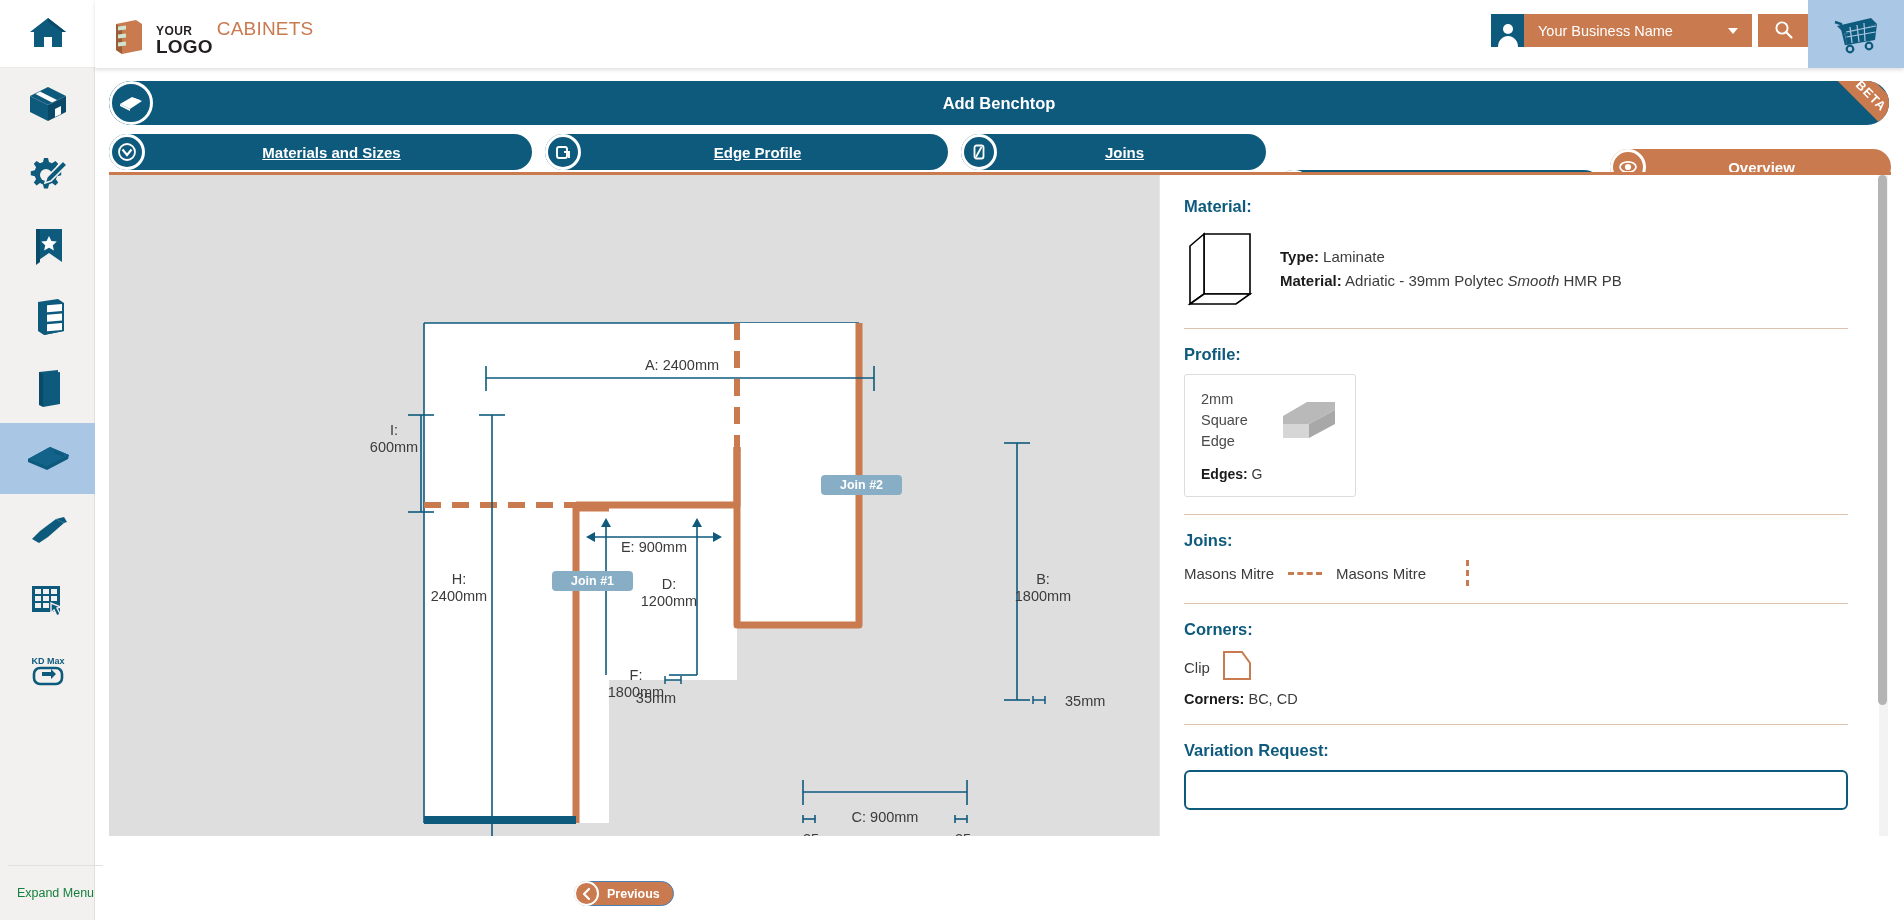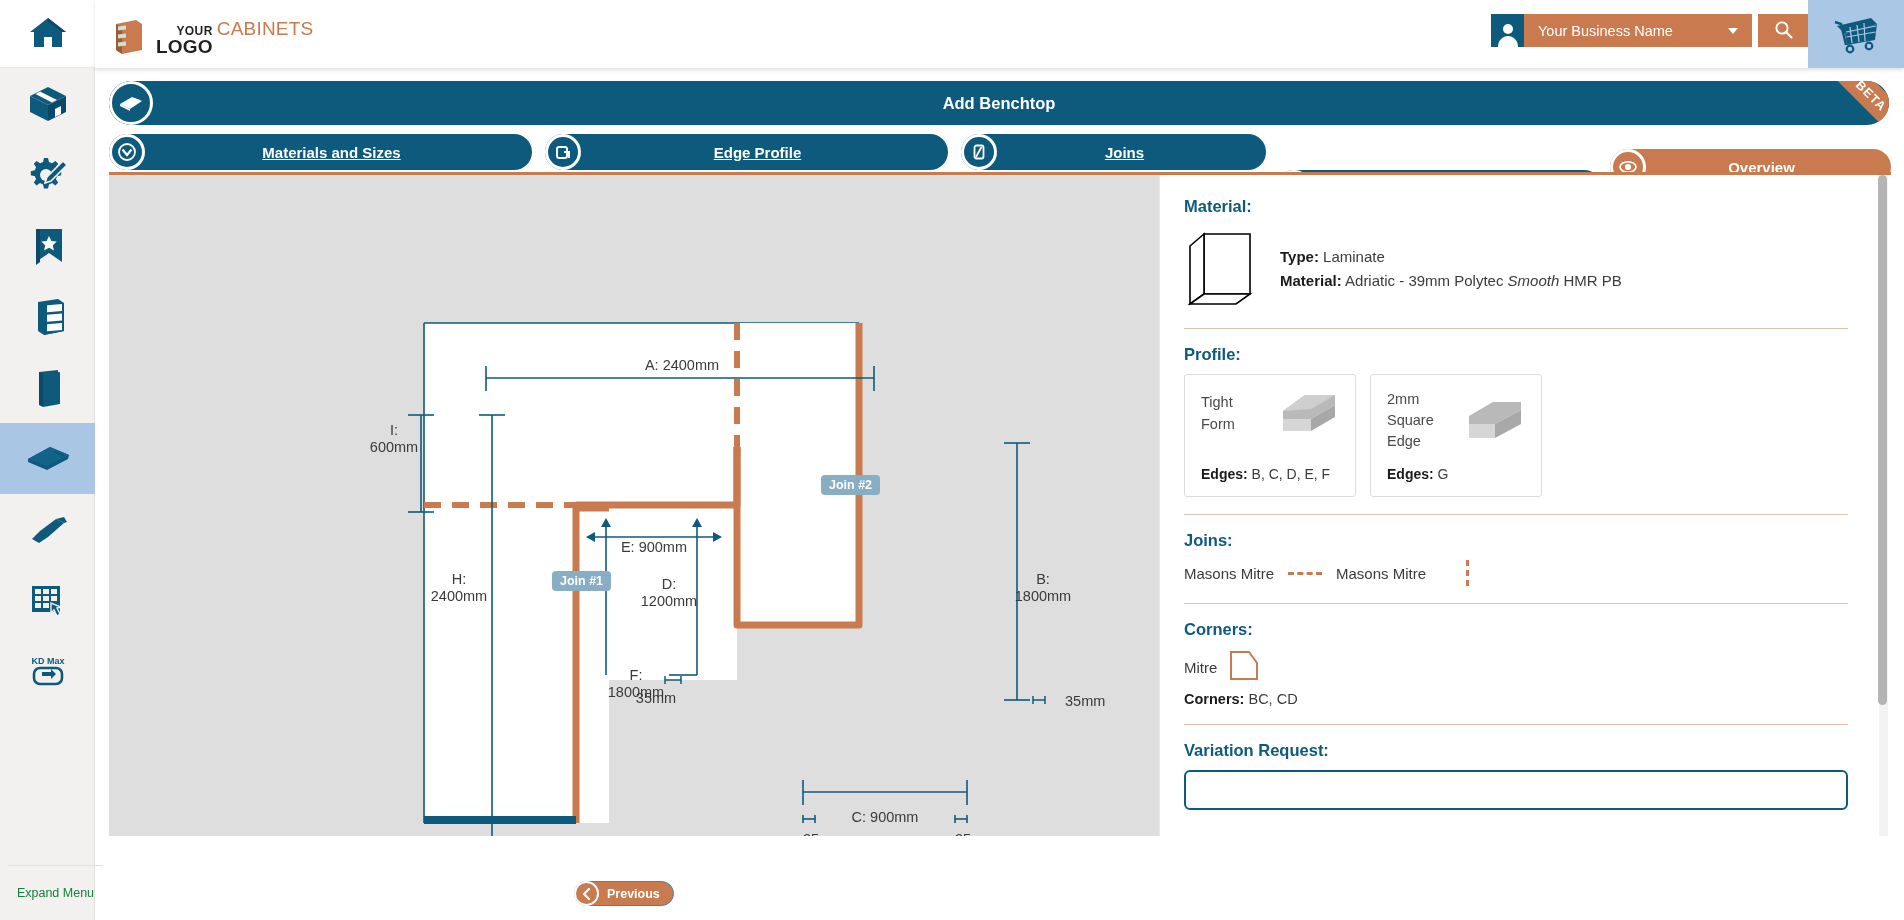--- a/index.html
+++ b/index.html
@@ -37,21 +37,21 @@
 
   
   .topbar{
     position:absolute; left:95px; top:0; width:1809px; height:68px;
     background:#fff; box-shadow:0 2px 4px rgba(0,0,0,.13);
     z-index:5;
   }
   .logo{
     position:absolute; left:13px; top:16px; display:flex; align-items:center; gap:8px;
   }
-  .logo-text{ display:flex; align-items:baseline; line-height:1;text-align:right; }
+  .logo-text{ display:flex; align-items:baseline; line-height:1; }
   .logo-your{ font-size:12px; font-weight:bold; letter-spacing:.4px; color:#231f20;}
   .logo-logo{ font-size:19px; font-weight:bold; letter-spacing:.2px; color:#231f20;}
   .logo-cab{ font-size:19px; color:#c97a4e; letter-spacing:.2px; margin-left:4px;}
 
   .account{
     position:absolute; right:96px; top:14px; display:flex; align-items:center;
   }
   .avatar-box{
     width:33px; height:33px; background:#0e5a7d; display:flex; align-items:flex-end; justify-content:center;
   }
@@ -164,21 +164,21 @@
     color:#fff; font-size:12.5px; font-weight:bold;
   }
   .prev-circle{
     position:absolute; left:-1px; top:-1px; width:25px;height:25px;border-radius:50%;
     background:#c97a4e; border:2px solid #fff; display:flex;align-items:center;justify-content:center;
   }
   .prev-label{ padding-left:32px; }
 
   .jointag{
     position:absolute; background:#88aec6; color:#fff; font-weight:bold; font-size:12.5px;
-    border-radius:4px; padding:3px 8px;
+    border-radius:4px; padding:3px 19px;
   }
   svg text{ font-family:"Liberation Sans", sans-serif; }
 </style>
 </head>
 <body>
 
 <div id="root">
 
   <div class="rail">
     <div class="rail-home">
@@ -573,37 +573,20 @@
             </div>
           </div>
         </div>
 
         <div class="hr"></div>
 
         <div class="sec-title">Profile:</div>
         <div class="profile-cards">
           <div class="pcard" style="width:172px;">
             <div class="pcard-top">
-              <span class="pcard-name">Tight Form</span>
-              <span>
-                <svg width="62" height="46" viewBox="0 0 62 46">
-                    <path d="M6 22 L28 6 L58 6 L58 16 L34 30 L6 30 Z" fill="#b9b9b9"></path>
-                    <path d="M6 30 L34 30 L34 42 L6 42 Z" fill="#d6d6d6"></path>
-                    <path d="M34 30 L58 16 L58 28 L34 42 Z" fill="#a8a8a8"></path>
-                    <path d="M6 22 L28 6 L58 6 L34 20 Z" fill="#cfcfcf"></path>
-                  </svg>
-              </span>
-            </div>
-            <div class="pcard-edges">
-              <b>Edges:</b>
-              <span>B, C, D, E, F</span>
-            </div>
-          </div>
-          <div class="pcard" style="width:172px;">
-            <div class="pcard-top">
               <span class="pcard-name">2mm Square Edge</span>
               <span>
                 <svg width="62" height="46" viewBox="0 0 62 46">
                     <path d="M6 20 L30 6 L58 6 L58 14 L32 28 L6 28 Z" fill="#b9b9b9"></path>
                     <path d="M6 28 L32 28 L32 42 L6 42 Z" fill="#d6d6d6"></path>
                     <path d="M32 28 L58 14 L58 28 L32 42 Z" fill="#a8a8a8"></path>
                   </svg>
               </span>
             </div>
             <div class="pcard-edges">
@@ -620,21 +603,21 @@
           <span>Masons Mitre</span>
           <span class="join-dash"></span>
           <span>Masons Mitre</span>
           <span class="join-vert"></span>
         </div>
 
         <div class="hr"></div>
 
         <div class="sec-title">Corners:</div>
         <div class="corner-row">
-          <span>Mitre</span>
+          <span>Clip</span>
           <span>
             <svg width="34" height="34" viewBox="0 0 34 34">
                 <path d="M4 3 L22 3 L30 14 L30 30 L4 30 Z" fill="none" stroke="#c97a4e" stroke-width="2"></path>
               </svg>
           </span>
         </div>
         <div class="corners-line">
           <b>Corners:</b>
           <span>BC, CD</span>
         </div>

